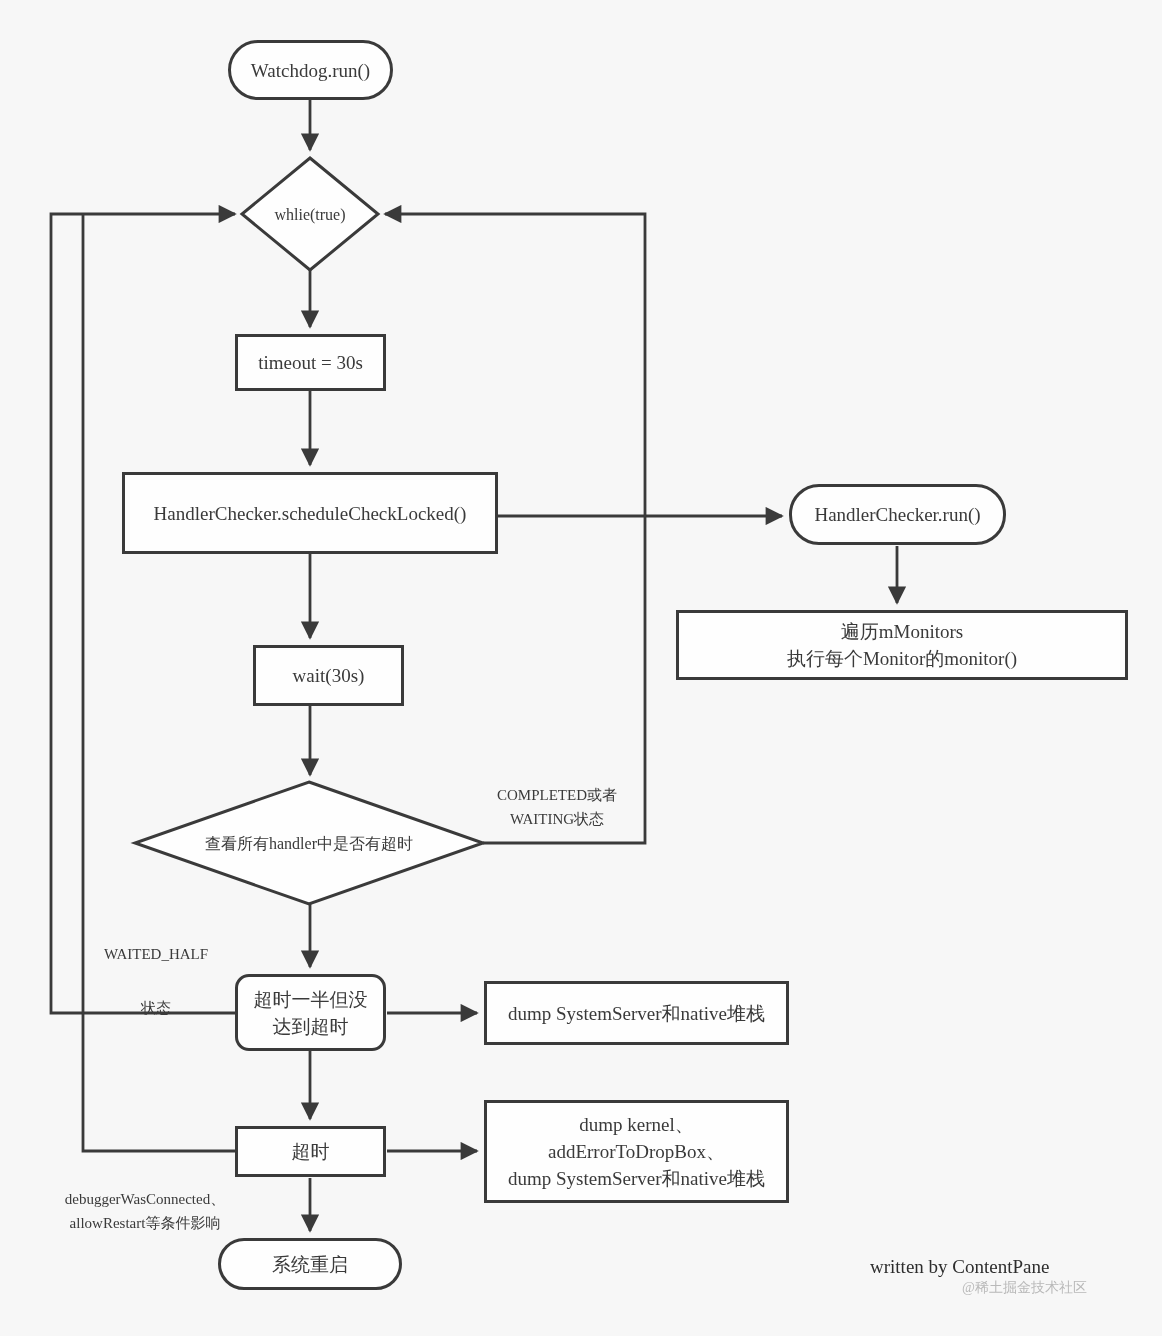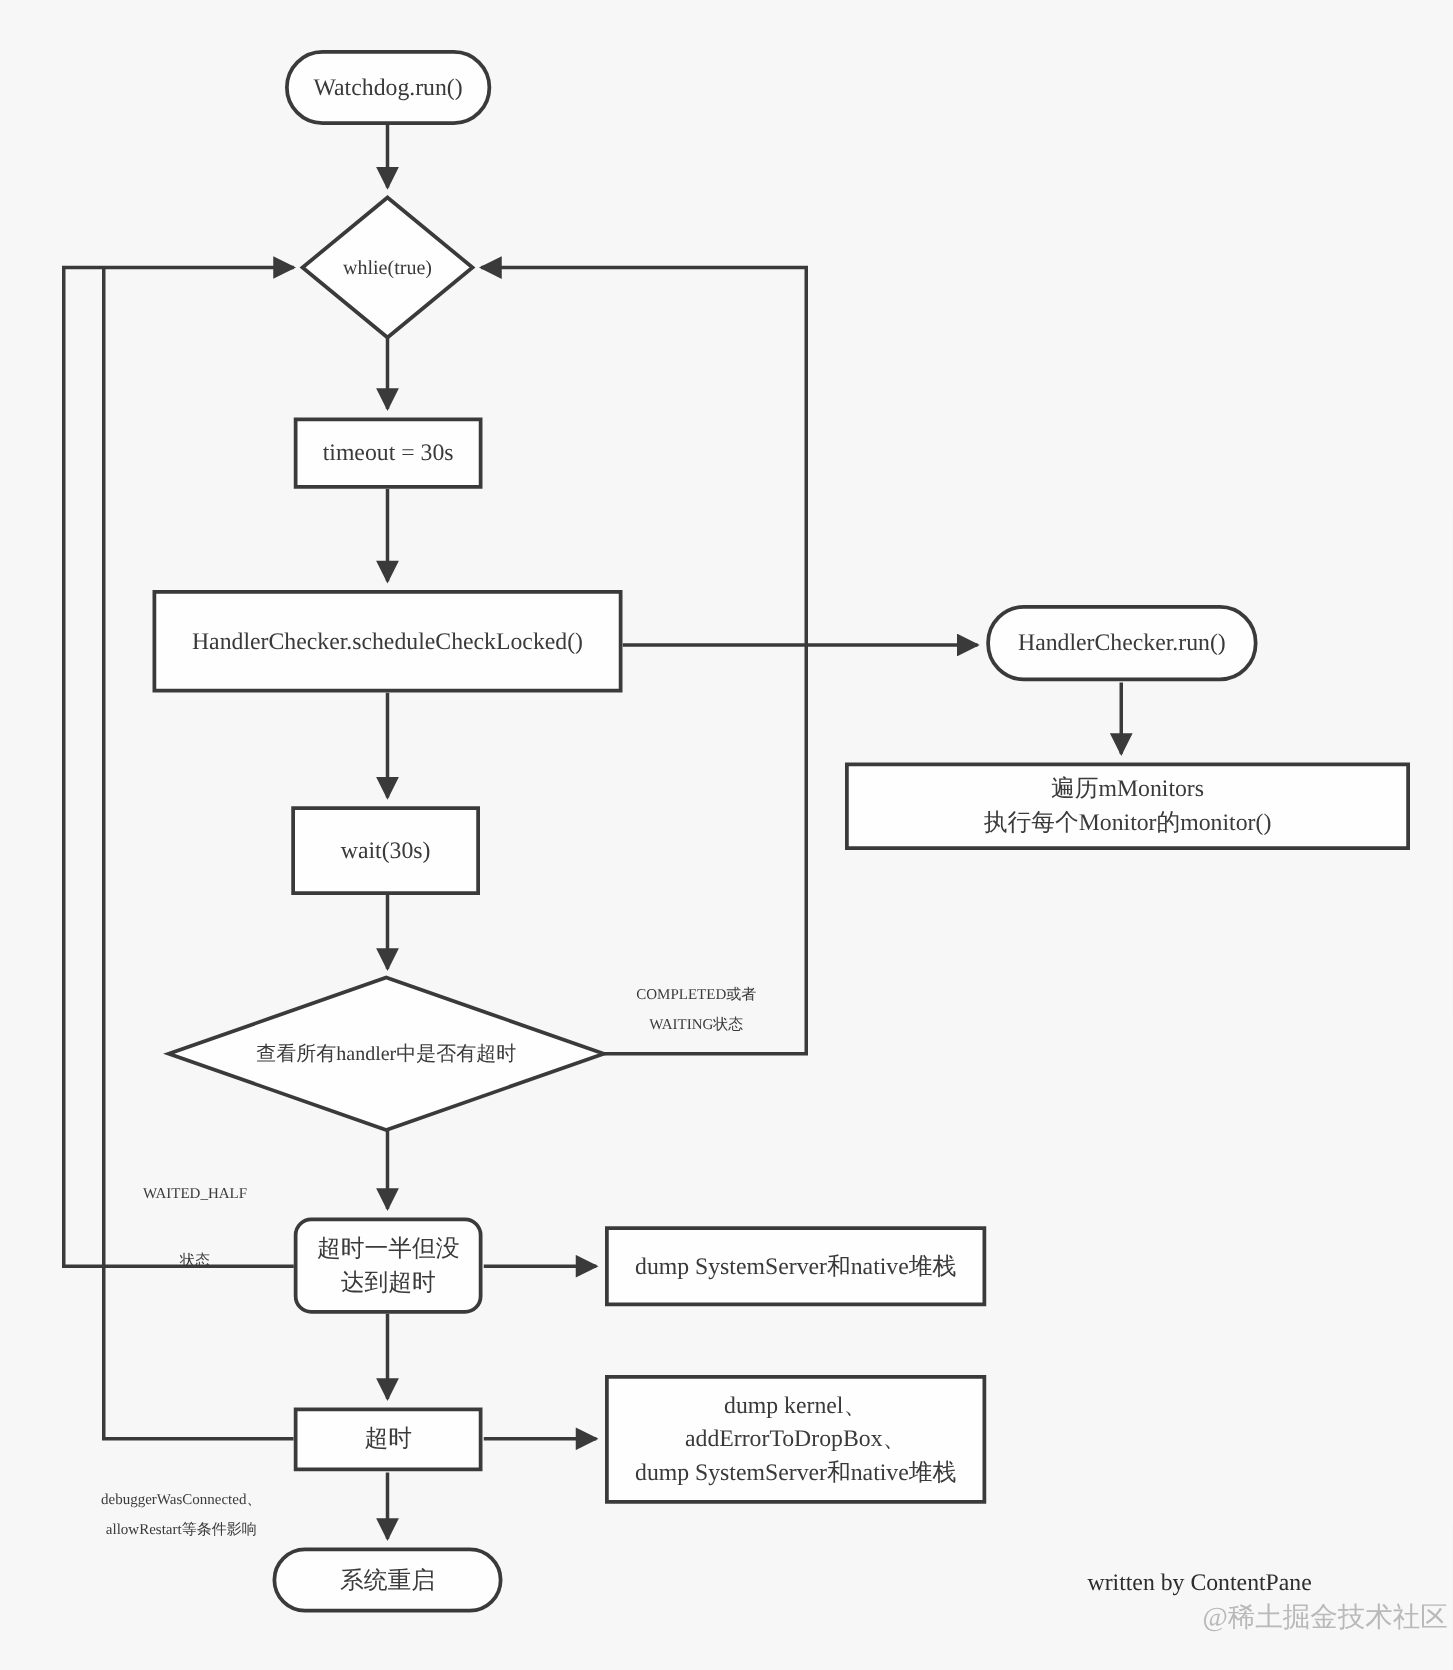--- a/index.html
+++ b/index.html
@@ -29,29 +29,29 @@
   .node.round{border-radius:30px;}
   .floating{
     position:absolute;
     display:flex;flex-direction:column;
     align-items:center;justify-content:center;
     text-align:center;
     font-size:16px;line-height:27px;
     color:#3a3a3a;
     background:transparent;border:none;
   }
-  .note{font-size:12px;line-height:24px;}
+  .note{font-size:15px;line-height:24px;}
   .ln{display:block;}
   .credit{
     position:absolute;left:870px;top:1256px;
     font-size:19px;color:#2d2d2d;
   }
   .watermark{
     position:absolute;left:962px;top:1279px;
-    font-size:22px;color:#b9b9b9;
+    font-size:14px;color:#b9b9b9;
   }
 </style>
 </head>
 <body>
 
 <div class="canvas">
 
   <svg class="edges" viewBox="0 0 1162 1336">
     <defs>
       <marker id="arrow" viewBox="0 0 10 10" refX="9" refY="5" markerWidth="8" markerHeight="6.5" orient="auto">
@@ -97,21 +97,21 @@
 
   <div class="node" style="left:122px;top:472px;width:376px;height:82px;">
     <span class="ln">HandlerChecker.scheduleCheckLocked()</span>
   </div>
 
   <div class="node" style="left:676px;top:610px;width:452px;height:70px;">
     <span class="ln">遍历mMonitors</span>
     <span class="ln">执行每个Monitor的monitor()</span>
   </div>
 
-  <div class="node" style="left:233px;top:645px;width:151px;height:71px;">
+  <div class="node" style="left:253px;top:645px;width:151px;height:61px;">
     <span class="ln">wait(30s)</span>
   </div>
 
   <div class="floating" style="left:135px;top:782px;width:348px;height:122px;">
     <span class="ln">查看所有handler中是否有超时</span>
   </div>
 
   <div class="floating note" style="left:467px;top:782px;width:180px;height:50px;">
     <span class="ln">COMPLETED或者</span>
     <span class="ln">WAITING状态</span>

